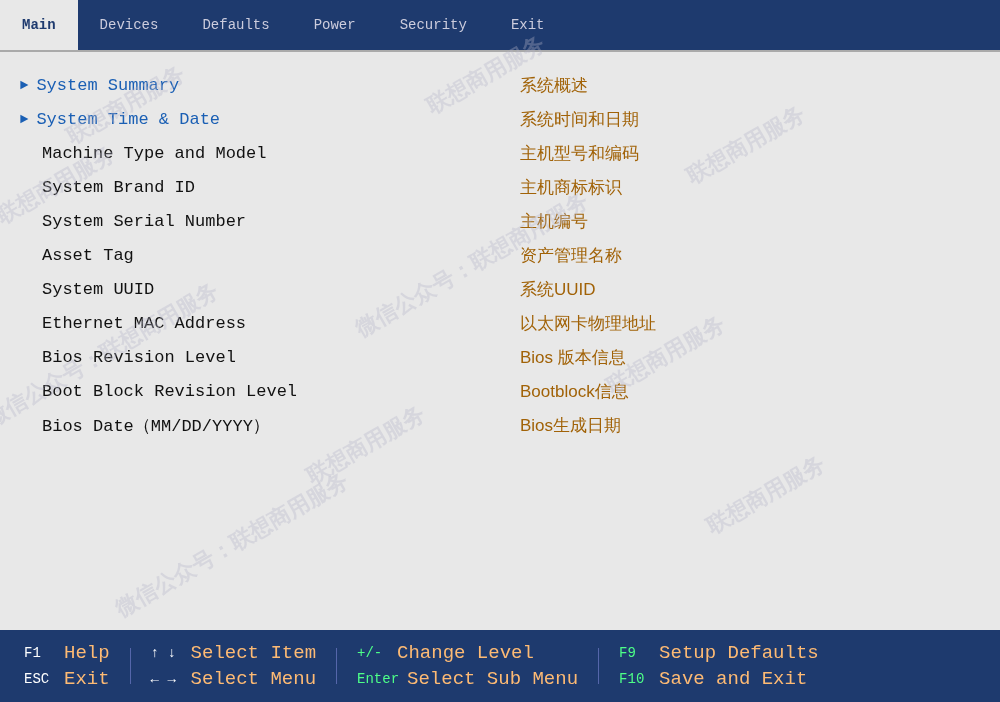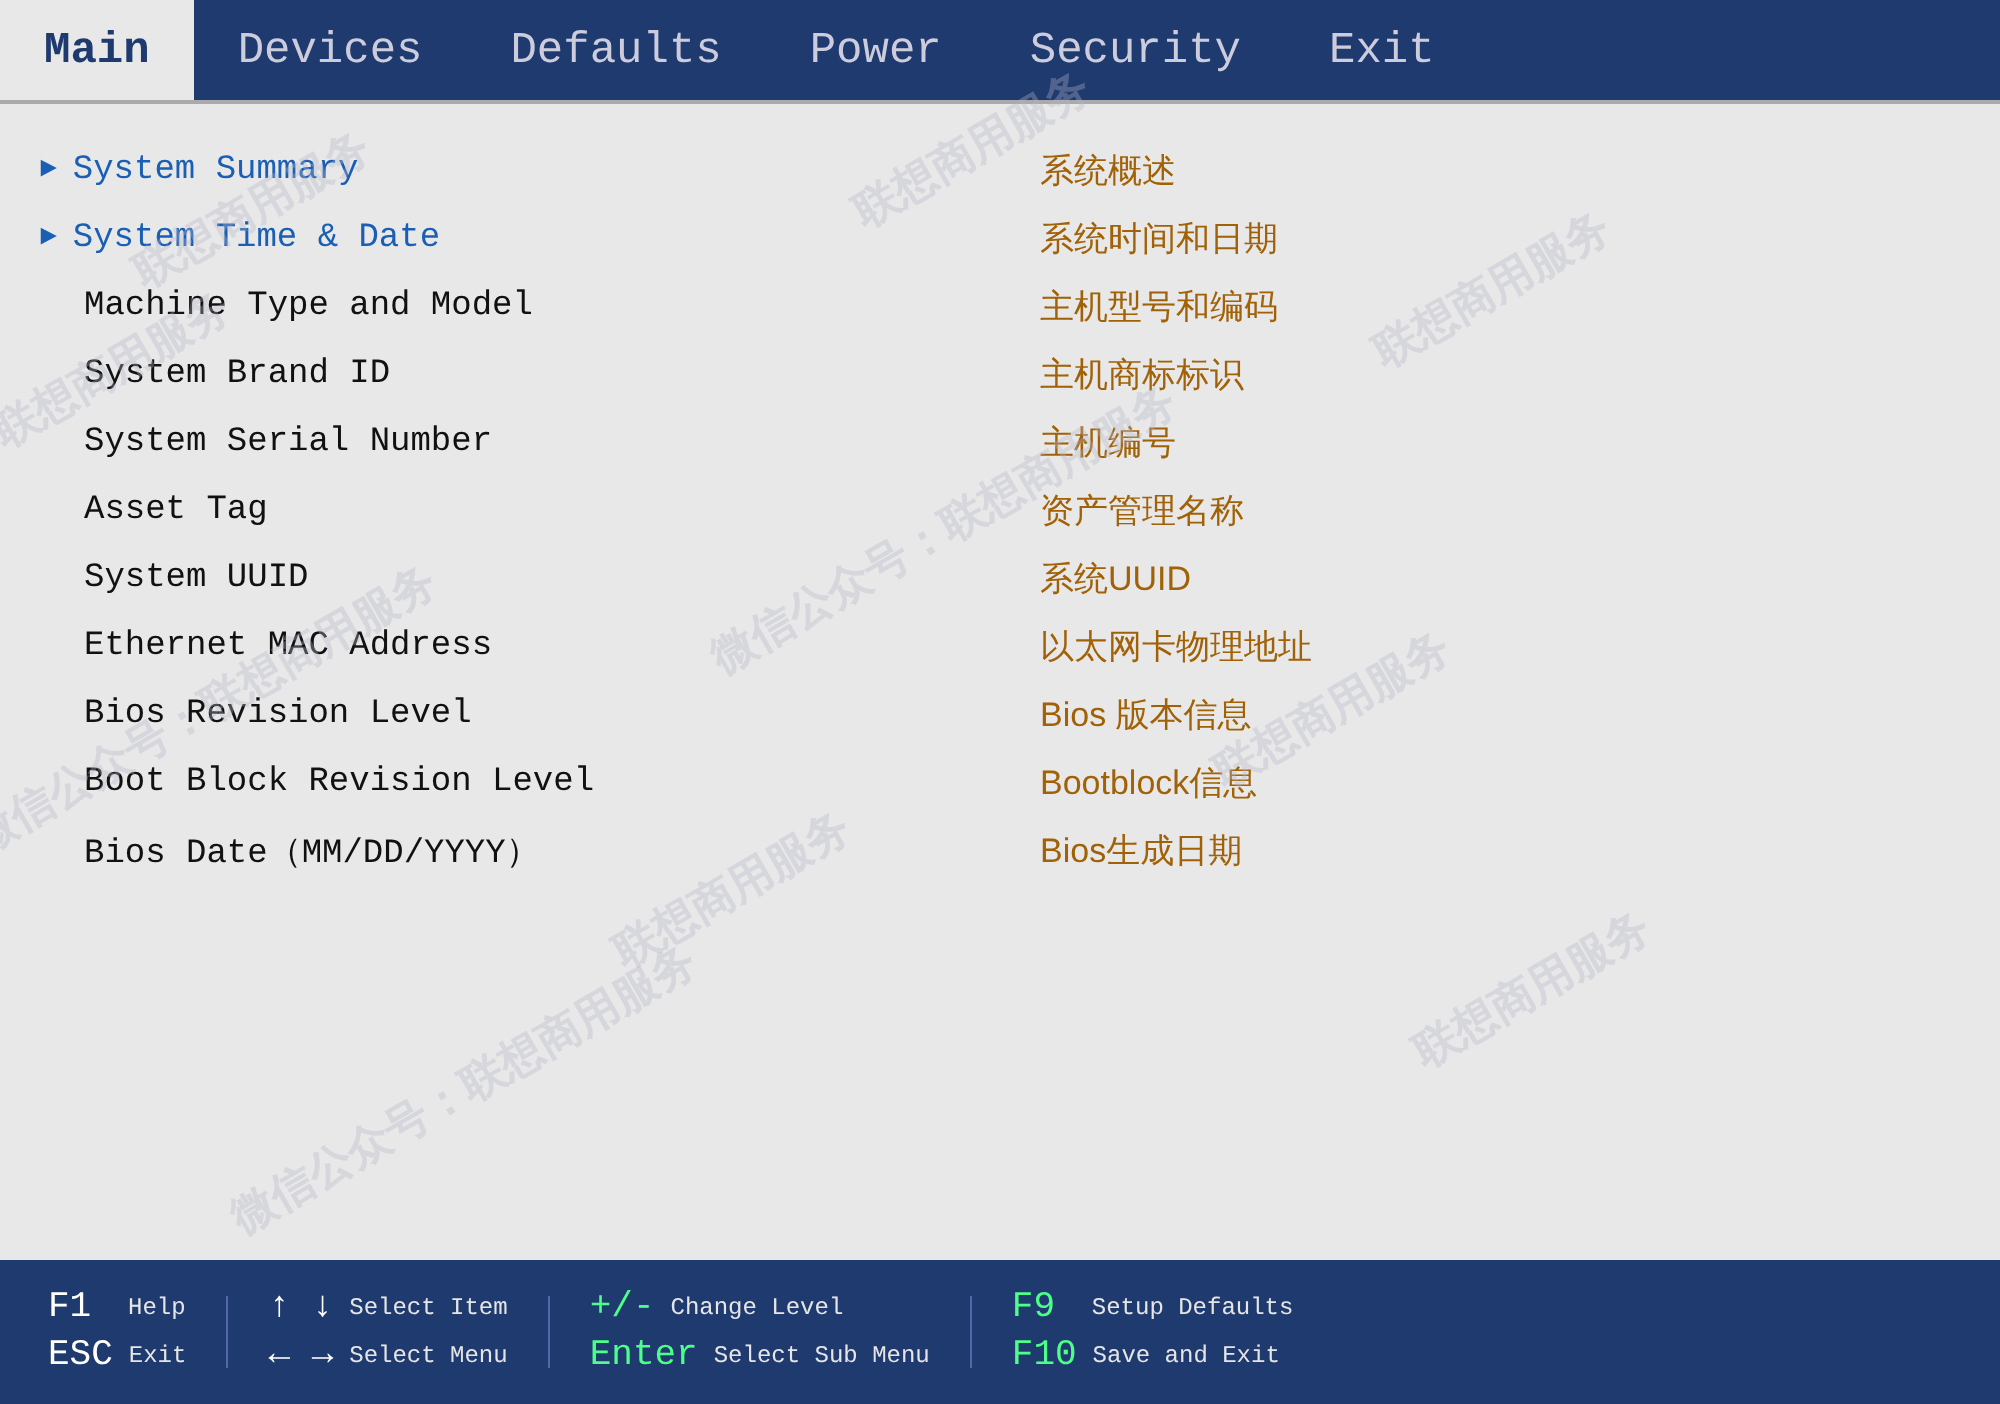--- a/index.html
+++ b/index.html
@@ -47,21 +47,21 @@
       align-items: stretch;
       height: 52px;
       border-bottom: 2px solid #aaa;
     }
 
     .menu-item {
       color: #ccd;
       padding: 0 22px;
       display: flex;
       align-items: center;
-      font-size: 22px;
+      font-size: 14px;
       font-family: 'Courier New', monospace;
       cursor: pointer;
       white-space: nowrap;
     }
 
     .menu-item.active {
       background: #e8e8e8;
       color: #1e3a6e;
       font-weight: bold;
     }
@@ -122,29 +122,29 @@
       height: 72px;
       display: flex;
       flex-direction: row;
       align-items: center;
       padding: 0 24px;
       gap: 0;
     }
 
     .key-label {
       color: #fff;
-      font-size: 18px;
+      font-size: 14px;
       font-family: 'Courier New', monospace;
       margin-right: 8px;
       min-width: 32px;
     }
 
     .key-action {
-      color: #e5e5e5;
-      font-size: 12px;
+      color: #fdba74;
+      font-size: 19px;
       font-family: 'Courier New', monospace;
     }
 
     .key-label.green {
       color: #4dff88;
     }
 
     .bottom-divider {
       height: 36px;
       width: 1px;

